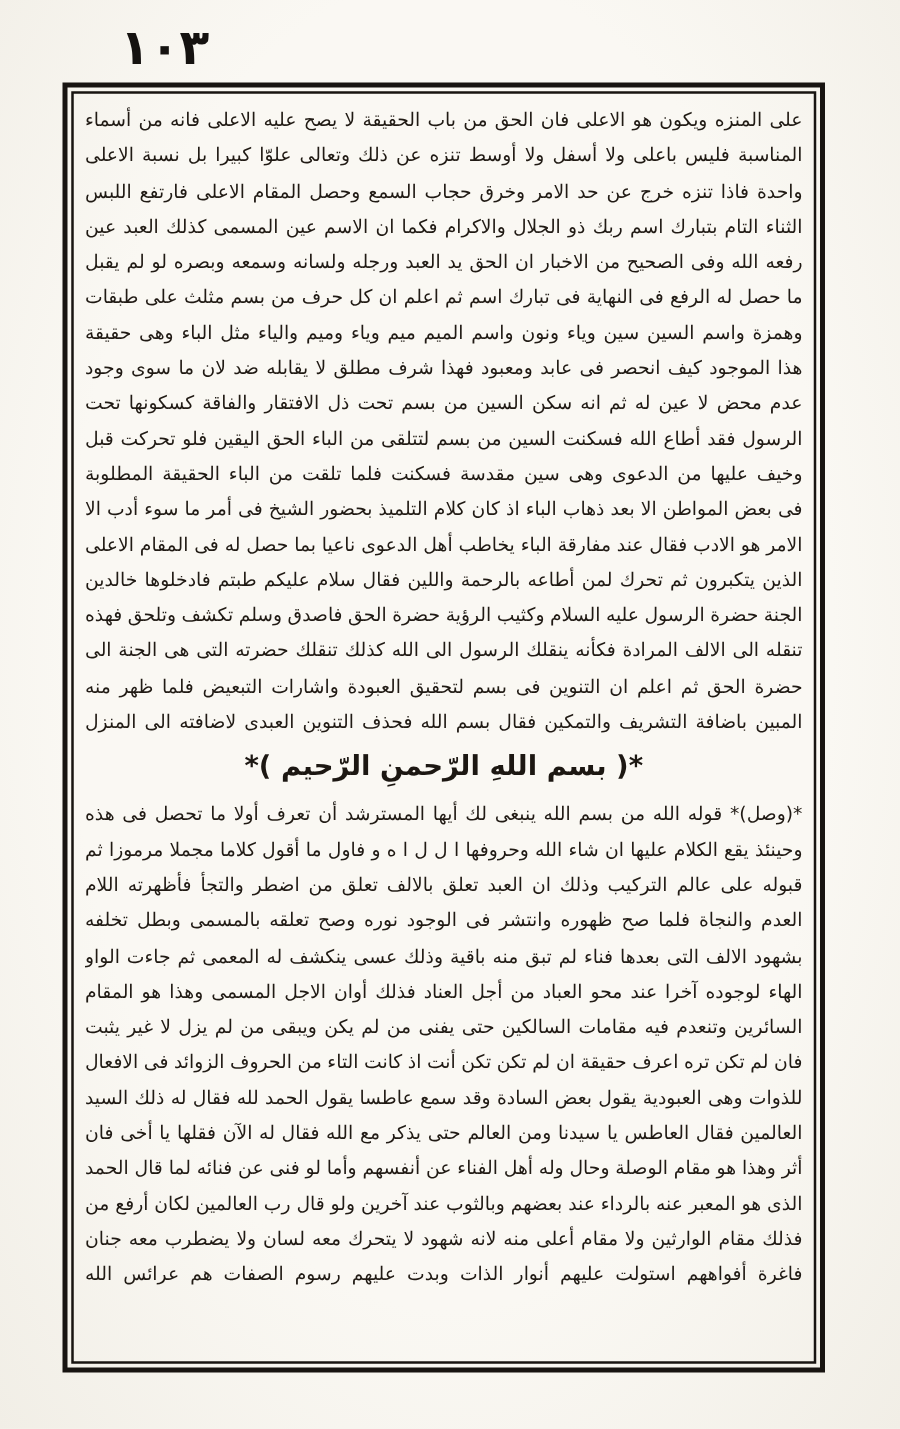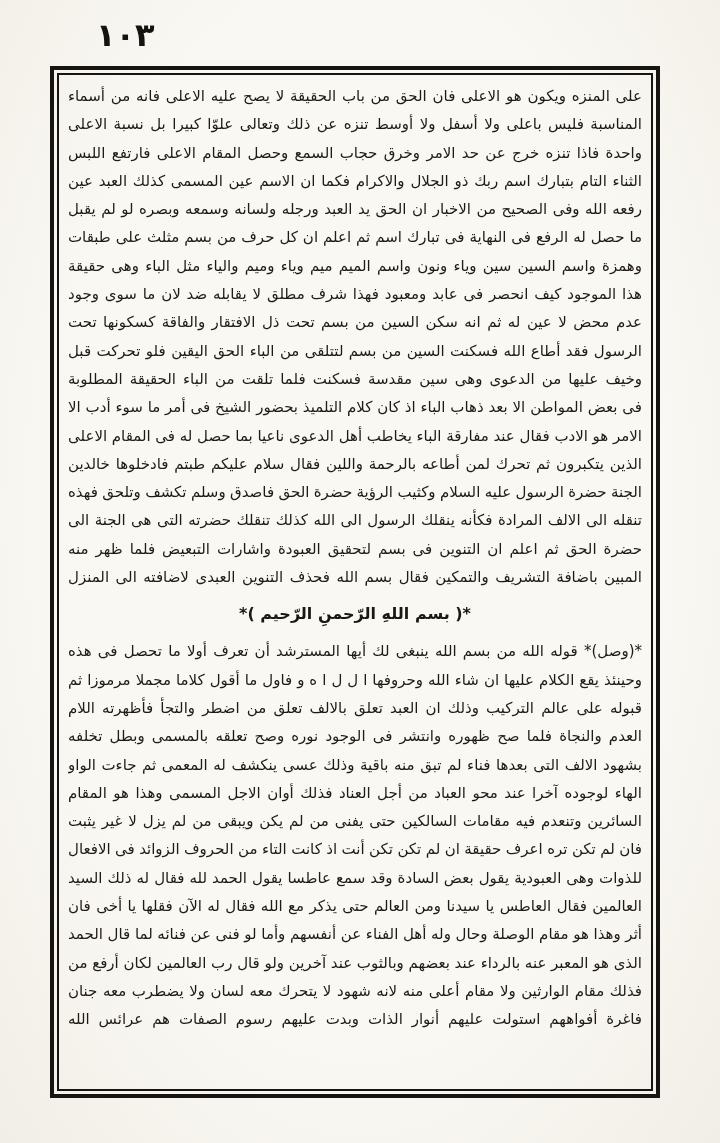--- a/index.html
+++ b/index.html
@@ -7,21 +7,21 @@
     width:720px;height:1143px;
     background:#f7f5ef;
     font-family:"DejaVu Sans", sans-serif;
     position:relative;
     overflow:hidden;
   }
   .page{position:absolute;inset:0;
     background:radial-gradient(ellipse at 50% 45%, #faf8f3 60%, #f1eee6 100%);}
   .page-number{
     position:absolute;top:16px;left:96px;
-    font-size:32px;font-weight:bold;color:#151210;
+    font-size:39px;font-weight:bold;color:#151210;
     letter-spacing:2px;
     direction:rtl;
   }
   .frame-outer{
     position:absolute;left:50px;top:66px;width:610px;height:1032px;
     border:4px solid #181411;
     background:transparent;
     box-sizing:border-box;
   }
   .frame-inner{
@@ -46,21 +46,21 @@
   .center-line{
     text-align:center;
     text-align-last:center;
   }
   .basmala{
     direction:rtl;
     height:46px;
     line-height:46px;
     text-align:center;
     text-align-last:center;
-    font-size:16px;
+    font-size:22px;
     font-weight:bold;
     color:#1c1712;
     overflow:hidden;
   }
 </style>
 </head>
 <body>
 
 <div class="page">
 

